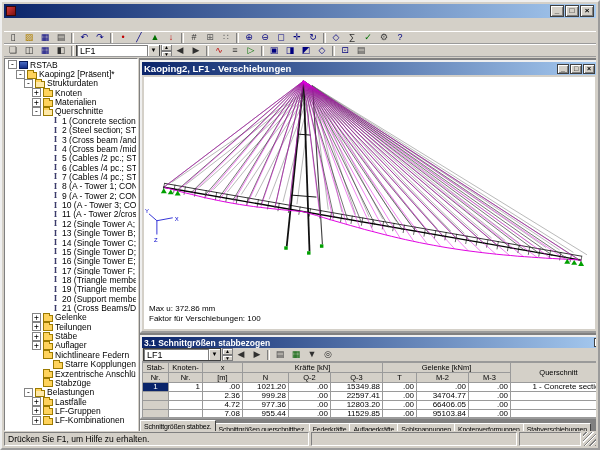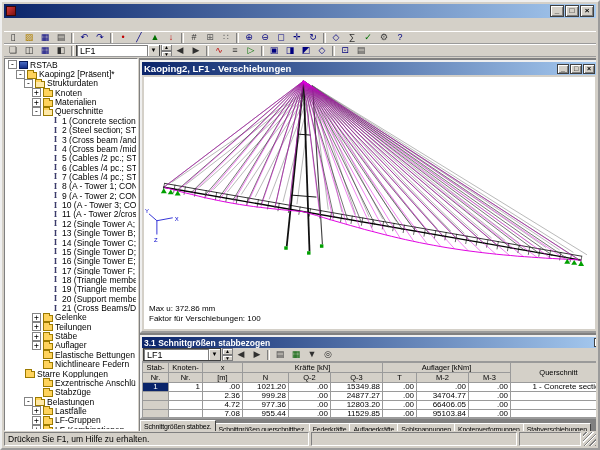--- a/index.html
+++ b/index.html
@@ -303,28 +303,23 @@
           <span>Stäbe</span>
         </div>
         <div class="trow" style="padding-left: 26px;">
           <span class="expander">+</span>
           <span class="ic ic-folder"></span>
           <span>Auflager</span>
         </div>
         <div class="trow" style="padding-left: 26px;">
           <span class="exspace"></span>
           <span class="ic ic-folder"></span>
-          <span>Elastische Bettungen</span>
-        </div>
-        <div class="trow" style="padding-left: 26px;">
-          <span class="exspace"></span>
-          <span class="ic ic-folder"></span>
           <span>Nichtlineare Federn</span>
         </div>
-        <div class="trow" style="padding-left: 8px;">
+        <div class="trow" style="padding-left: 36px;">
           <span class="exspace"></span>
           <span class="ic ic-folder"></span>
           <span>Starre Kopplungen</span>
         </div>
         <div class="trow" style="padding-left: 26px;">
           <span class="exspace"></span>
           <span class="ic ic-folder"></span>
           <span>Exzentrische Anschlüsse</span>
         </div>
         <div class="trow" style="padding-left: 26px;">
@@ -613,21 +608,21 @@
               <col style="width: 52px;">
               <col style="width: 42px;">
               <col>
             </colgroup>
             <thead>
               <tr>
                 <th>Stab-</th>
                 <th>Knoten-</th>
                 <th>x</th>
                 <th colspan="3">Kräfte [kN]</th>
-                <th colspan="3">Auflager [kNm]</th>
+                <th colspan="3">Gelenke [kNm]</th>
                 <th rowspan="2">Querschnitt</th>
               </tr>
               <tr>
                 <th>Nr.</th>
                 <th>Nr.</th>
                 <th>[m]</th>
                 <th>N</th>
                 <th>Q-2</th>
                 <th>Q-3</th>
                 <th>T</th>
@@ -647,21 +642,21 @@
                 <td class="num">.00</td>
                 <td class="num">.00</td>
                 <td class="qs">1 - Concrete section</td>
               </tr>
               <tr>
                 <td class="rowhead"></td>
                 <td class="num"></td>
                 <td class="num">2.36</td>
                 <td class="num">999.28</td>
                 <td class="num">.00</td>
-                <td class="num">24877.27</td>
+                <td class="num">22597.41</td>
                 <td class="num">.00</td>
                 <td class="num">34704.77</td>
                 <td class="num">.00</td>
                 <td class="qs"></td>
               </tr>
               <tr>
                 <td class="rowhead"></td>
                 <td class="num"></td>
                 <td class="num">4.72</td>
                 <td class="num">977.36</td>

